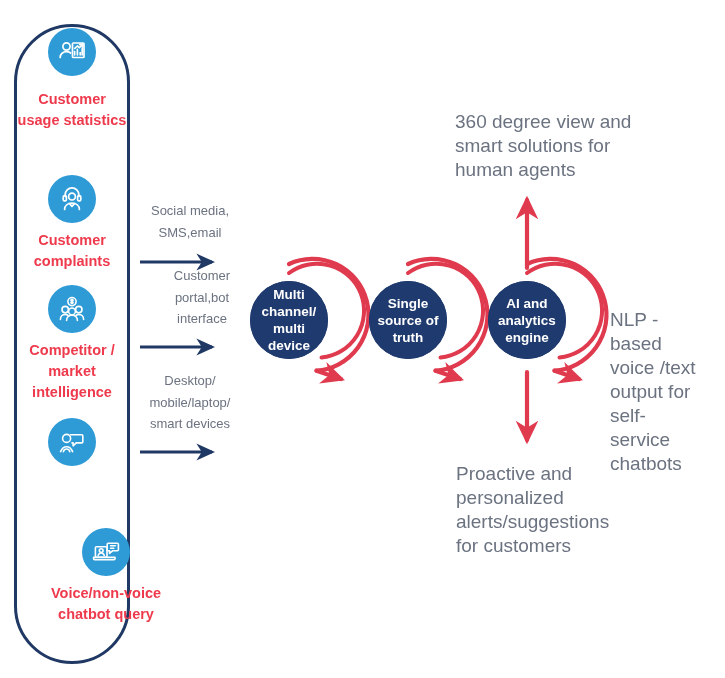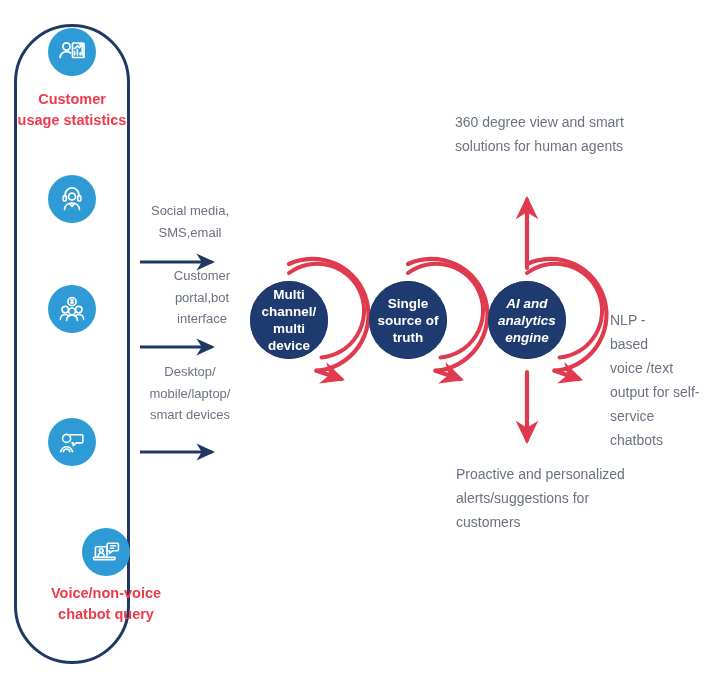--- a/index.html
+++ b/index.html
@@ -102,21 +102,21 @@
     font-size: 13.5px;
     line-height: 17px;
     padding: 0 6px;
     display: block;
   }
 
   
   .out-text {
     position: absolute;
     color: #6B7280;
-    font-size: 14px;
+    font-size: 19px;
     line-height: 24px;
     z-index: 3;
     white-space: pre-line;
   }
   #out-top   { left: 455px; top: 110px; width: 180px; }
   #out-right { left: 610px; top: 308px; width: 118px; }
   #out-bottom{ left: 456px; top: 462px; width: 180px; }
 </style>
 </head>
 <body>
@@ -193,37 +193,39 @@
       <g fill="none" stroke="#ffffff" stroke-width="1.7" stroke-linecap="round" stroke-linejoin="round">
         <path d="M8.2 12.4v-1.8a6.8 6.8 0 0 1 13.6 0v1.8"></path>
         <rect x="6.2" y="11.6" width="3.2" height="5.2" rx="1.4"></rect>
         <rect x="20.6" y="11.6" width="3.2" height="5.2" rx="1.4"></rect>
         <circle cx="15" cy="12.6" r="3.4"></circle>
         <path d="M7.6 25.5c0-4 3.3-6.4 7.4-6.4s7.4 2.4 7.4 6.4"></path>
         <path d="M12.6 19.6L15 22.4l2.4-2.8"></path>
       </g>
     </svg>
   </div>
+  <div class="src-label">Customer complaints</div>
 </div>
 
 <div class="source-item" style="top:285px;">
   <div class="src-icon-circle">
     <svg width="30" height="30" viewBox="0 0 30 30">
       <g fill="none" stroke="#ffffff" stroke-width="1.6" stroke-linecap="round" stroke-linejoin="round">
         <circle cx="15" cy="7.6" r="4.1"></circle>
         <path d="M15 5.6v4M13.9 6.3c0-.6.5-1 1.1-1s1.1.4 1.1 1-.5.9-1.1 1.1-1.1.4-1.1 1 .5 1 1.1 1 1.1-.4 1.1-1"></path>
         <circle cx="8.2" cy="15.6" r="3.2"></circle>
         <circle cx="21.8" cy="15.6" r="3.2"></circle>
         <circle cx="15" cy="17.4" r="3.4"></circle>
         <path d="M3.4 25.4c0-3 2.1-5 4.8-5 1.1 0 2 .3 2.8.9"></path>
         <path d="M26.6 25.4c0-3-2.1-5-4.8-5-1.1 0-2 .3-2.8.9"></path>
         <path d="M9.6 26.4c0-3.2 2.3-5.3 5.4-5.3s5.4 2.1 5.4 5.3"></path>
       </g>
     </svg>
   </div>
+  <div class="src-label">Competitor / market intelligence</div>
 </div>
 
 <div class="source-item" style="top:418px;">
   <div class="src-icon-circle">
     <svg width="30" height="30" viewBox="0 0 30 30">
       <g fill="none" stroke="#ffffff" stroke-width="1.6" stroke-linecap="round" stroke-linejoin="round">
         <circle cx="9.6" cy="11.4" r="4.0"></circle>
         <path d="M13.4 7.8h11.4a1 1 0 0 1 1 1v6.1a1 1 0 0 1-1 1h-5.6l-3.1 2.9v-2.9h-1.1"></path>
         <path d="M3.6 24.6c1.4-3.3 3.6-4.8 6-4.8s4.6 1.5 6 4.8"></path>
         <path d="M6.4 24.6c.4-1.6 1.6-2.6 3.2-2.6s2.8 1 3.2 2.6"></path>
@@ -250,39 +252,39 @@
 
 <div class="channel-group" style="top:200px;">
   <div class="channel-text">Social media,
 SMS,email</div>
 </div>
 <div class="channel-group" style="top:265px;margin-left:12px;">
   <div class="channel-text">Customer
 portal,bot
 interface</div>
 </div>
-<div class="channel-group" style="top:361px;">
+<div class="channel-group" style="top:370px;">
   <div class="channel-text">Desktop/
 mobile/laptop/
 smart devices</div>
 </div>
 
 <div class="node" style="left:250px; top:281px; width:78px; height:78px;">
   <div class="node-core" style="left:0; top:0; width:78px; height:78px;">
     <span>Multi channel/ multi device</span>
   </div>
 </div>
 
 <div class="node" style="left:369px; top:281px; width:78px; height:78px;">
   <div class="node-core" style="left:0; top:0; width:78px; height:78px;justify-content:flex-end;">
     <span>Single source of truth</span>
   </div>
 </div>
 
-<div class="node" style="left:488px; top:281px; width:78px; height:78px;font-style:italic;">
+<div class="node" style="left:488px; top:281px; width:78px; height:78px;">
   <div class="node-core" style="left:0; top:0; width:78px; height:78px;">
     <span>AI and analytics engine</span>
   </div>
 </div>
 
 <div class="out-text" id="out-top">360 degree view and smart solutions for human agents</div>
 <div class="out-text" id="out-right">NLP -
 based
 voice /text
 output for self-

